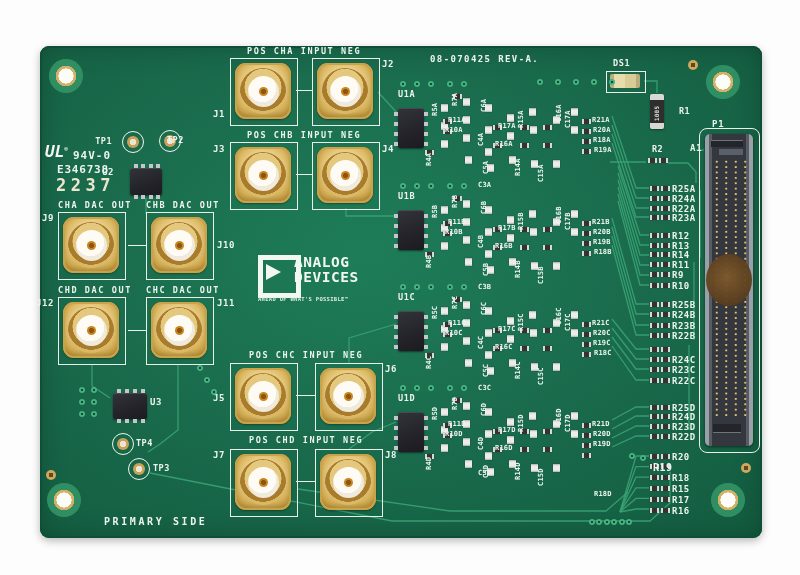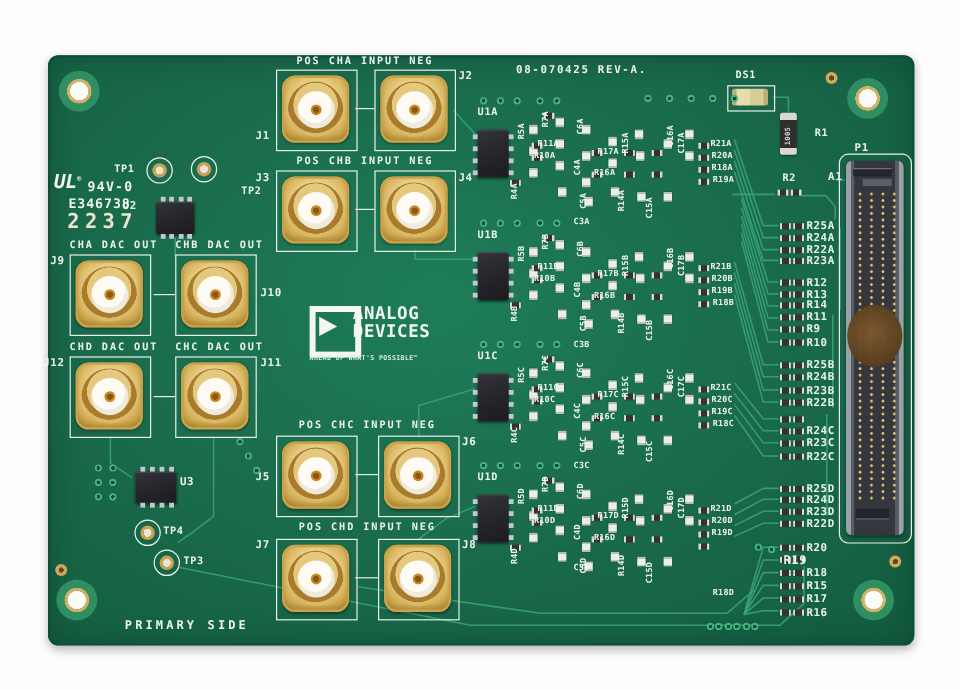--- a/index.html
+++ b/index.html
@@ -195,21 +195,21 @@
       <div style="position: absolute; left: 256px; top: 128px; width: 16px; height: 1.4px; background: rgb(233, 241, 234);"></div>
       <div style="position: absolute; left: 88px; top: 199px; width: 18px; height: 1.4px; background: rgb(233, 241, 234);"></div>
       <div style="position: absolute; left: 88px; top: 284px; width: 18px; height: 1.4px; background: rgb(233, 241, 234);"></div>
       <div style="position: absolute; left: 256px; top: 349px; width: 19px; height: 1.4px; background: rgb(233, 241, 234);"></div>
       <div style="position: absolute; left: 256px; top: 435px; width: 19px; height: 1.4px; background: rgb(233, 241, 234);"></div>
       <div style="position: absolute; left: 82px; top: 85px; width: 22px; height: 22px; border-radius: 50%; border: 1.6px solid rgb(238, 245, 239); box-sizing: border-box;"></div>
       <div style="position: absolute; left: 87px; top: 90px; width: 12px; height: 12px; border-radius: 50%; background: radial-gradient(circle, rgb(236, 229, 212) 0px, rgb(236, 229, 212) 38%, rgb(201, 161, 88) 39%, rgb(201, 161, 88) 100%);"></div>
       <div class="silk ra" style="position: absolute; left: 72px; top: 91px; font-size: 8.5px; letter-spacing: 0.5px; color: rgb(237, 244, 238);">TP1</div>
       <div style="position: absolute; left: 119px; top: 84px; width: 22px; height: 22px; border-radius: 50%; border: 1.6px solid rgb(238, 245, 239); box-sizing: border-box;"></div>
       <div style="position: absolute; left: 124px; top: 89px; width: 12px; height: 12px; border-radius: 50%; background: radial-gradient(circle, rgb(236, 229, 212) 0px, rgb(236, 229, 212) 38%, rgb(201, 161, 88) 39%, rgb(201, 161, 88) 100%);"></div>
-      <div class="silk" style="position: absolute; left: 161px; top: 90px; font-size: 8.5px; letter-spacing: 0.5px; color: rgb(237, 244, 238); margin-top: 20px;">TP2</div>
+      <div class="silk" style="position: absolute; left: 127px; top: 90px; font-size: 8.5px; letter-spacing: 0.5px; color: rgb(237, 244, 238);">TP2</div>
       <div style="position: absolute; left: 72px; top: 387px; width: 22px; height: 22px; border-radius: 50%; border: 1.6px solid rgb(238, 245, 239); box-sizing: border-box;"></div>
       <div style="position: absolute; left: 77px; top: 392px; width: 12px; height: 12px; border-radius: 50%; background: radial-gradient(circle, rgb(236, 229, 212) 0px, rgb(236, 229, 212) 38%, rgb(201, 161, 88) 39%, rgb(201, 161, 88) 100%);"></div>
       <div class="silk" style="position: absolute; left: 96px; top: 393px; font-size: 8.5px; letter-spacing: 0.5px; color: rgb(237, 244, 238); text-align: center;">TP4</div>
       <div style="position: absolute; left: 88px; top: 412px; width: 22px; height: 22px; border-radius: 50%; border: 1.6px solid rgb(238, 245, 239); box-sizing: border-box;"></div>
       <div style="position: absolute; left: 93px; top: 417px; width: 12px; height: 12px; border-radius: 50%; background: radial-gradient(circle, rgb(236, 229, 212) 0px, rgb(236, 229, 212) 38%, rgb(201, 161, 88) 39%, rgb(201, 161, 88) 100%);"></div>
       <div class="silk" style="position: absolute; left: 113px; top: 418px; font-size: 8.5px; letter-spacing: 0.5px; color: rgb(237, 244, 238);">TP3</div>
       <div style="position: absolute; left: 90px; top: 122px; width: 32px; height: 27px; background: linear-gradient(160deg, rgb(51, 51, 59) 0%, rgb(35, 35, 41) 60%, rgb(27, 27, 32) 100%); border-radius: 2px; box-shadow: rgba(0, 0, 0, 0.5) 0px 1px 2px, rgba(255, 255, 255, 0.12) 0px 1px 0px inset;"></div>
       <div style="position: absolute; left: 94px; top: 118px; width: 4px; height: 4px; background: rgb(195, 199, 203);"></div>
       <div style="position: absolute; left: 94px; top: 149px; width: 4px; height: 4px; background: rgb(195, 199, 203);"></div>
       <div style="position: absolute; left: 101.333px; top: 118px; width: 4px; height: 4px; background: rgb(195, 199, 203);"></div>

